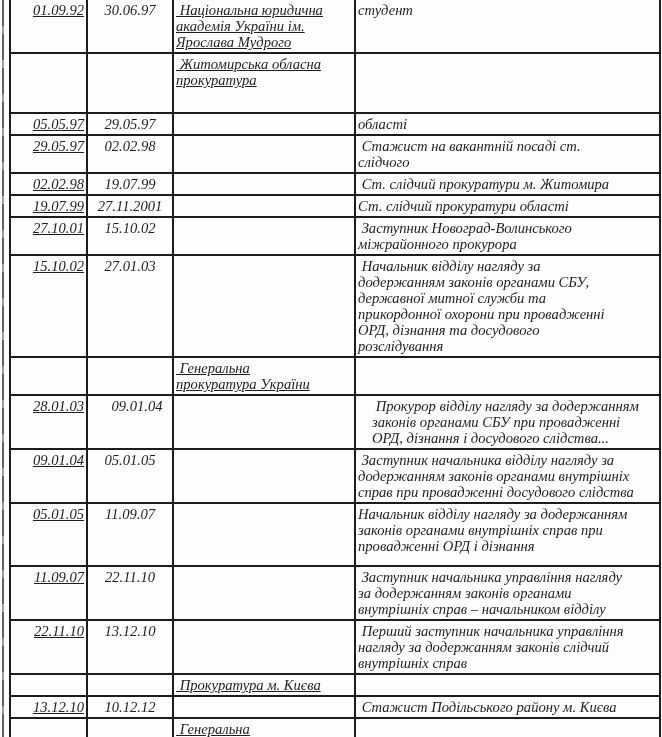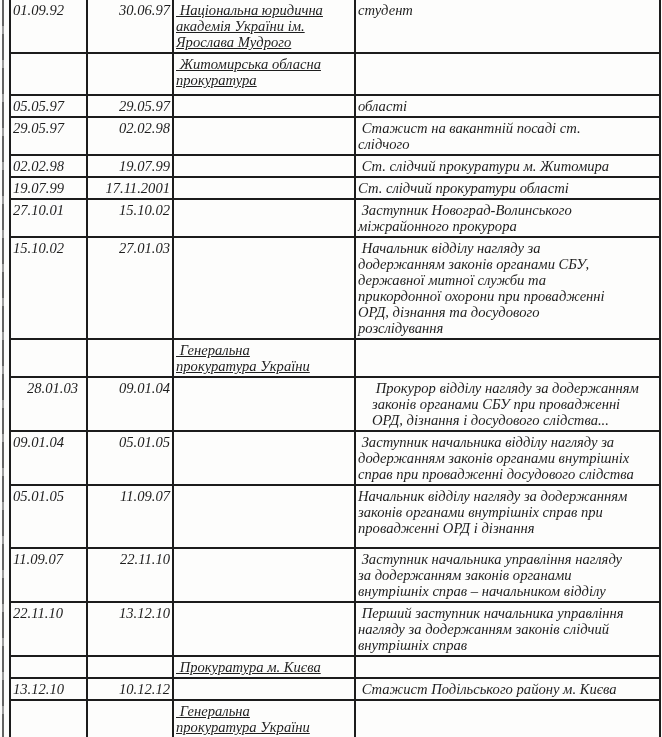--- a/index.html
+++ b/index.html
@@ -36,26 +36,26 @@
     border: 2px solid #1c1c1c;
     vertical-align: top;
     font-style: italic;
     font-size: 14.6px;
     line-height: 16px;
     color: #1e1e1e;
     padding: 2px 2px 2px 2px;
     overflow: hidden;
   }
   table.career tr:first-child td { border-top: none; }
-  td.c-from  { width: 77px;  text-align: left; }
-  td.c-to    { width: 86px;  text-align: right; }
+  td.c-from  { width: 77px;  text-align: right; text-decoration: underline; }
+  td.c-to    { width: 86px;  text-align: center; }
   td.c-org   { width: 182px; white-space: pre; padding-left: 7px; text-decoration: underline; }
   td.c-pos   { width: 305px; white-space: pre; padding-left: 6px; margin-left: 35px; }
   
-  tr[data-idx="1"]  td { height: 42px; }
+  tr[data-idx="1"]  td { height: 60px; }
   tr[data-idx="9"]  td { height: 50px; padding-left: 16px; }
   tr[data-idx="11"] td { height: 63px; }
 </style>
 </head>
 <body>
 
 <div class="page">
   <div class="scan-edge-line"></div>
 
   <table class="career">
@@ -95,21 +95,21 @@
 слідчого</td>
     </tr>
         <tr data-idx="4">
       <td class="c-from">02.02.98</td>
       <td class="c-to">19.07.99</td>
       <td class="c-org"></td>
       <td class="c-pos"> Ст. слідчий прокуратури м. Житомира</td>
     </tr>
         <tr data-idx="5">
       <td class="c-from">19.07.99</td>
-      <td class="c-to">17.11.2001</td>
+      <td class="c-to">27.11.2001</td>
       <td class="c-org"></td>
       <td class="c-pos">Ст. слідчий прокуратури області</td>
     </tr>
         <tr data-idx="6">
       <td class="c-from">27.10.01</td>
       <td class="c-to">15.10.02</td>
       <td class="c-org"></td>
       <td class="c-pos"> Заступник Новоград-Волинського
 міжрайонного прокурора</td>
     </tr>

